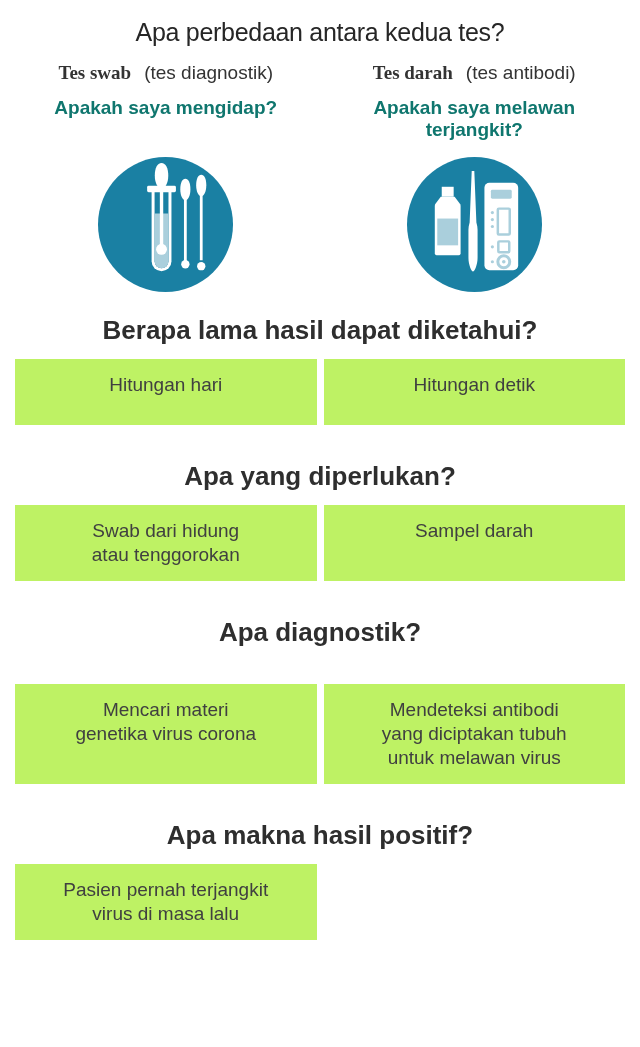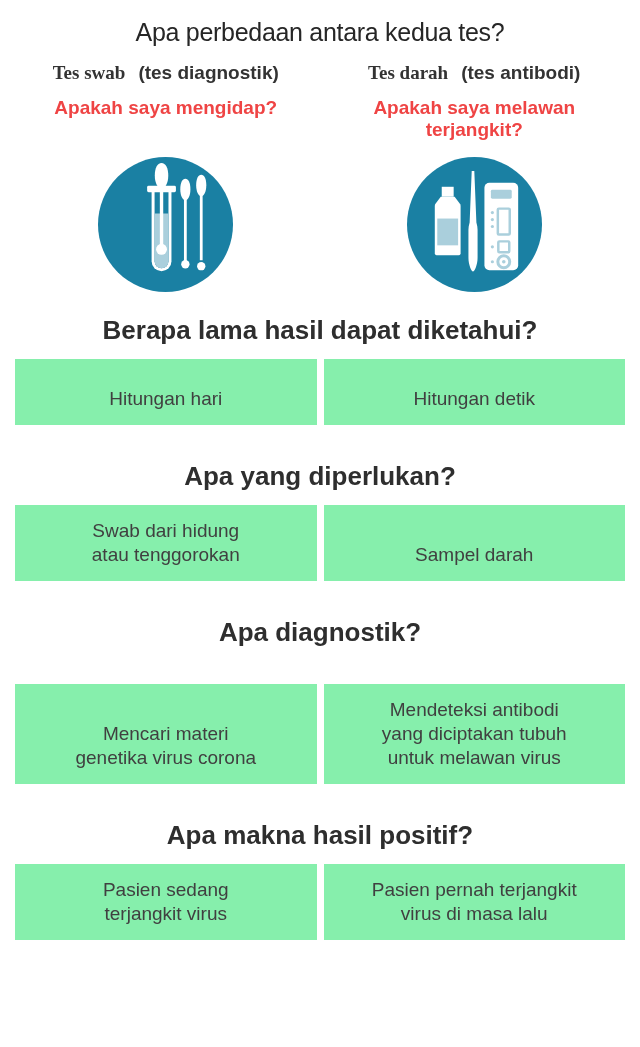--- a/index.html
+++ b/index.html
@@ -25,44 +25,44 @@
     gap: 7px;
     margin: 0 15px;
   }
   .col-name {
     text-align: center;
     font-size: 19px;
     color: #333333;
     margin-top: 15px;
   }
   .col-name b { font-weight: bold; font-family: Liberation Serif, serif; }
-  .col-name .note { font-weight: bold; margin-left: 13px; }
+  .col-name .note { font-weight: normal; margin-left: 13px; }
   .col-question {
     text-align: center;
     font-size: 19px;
     font-weight: bold;
-    color: #ef4444;
+    color: #0f766e;
     margin-top: 13px;
   }
   .icons-row { margin-top: 16px; }
   .icon-cell { display: flex; justify-content: center; align-items: center; }
   .section-heading {
     text-align: center;
     font-size: 26px;
     font-weight: bold;
     color: #2e2e2e;
   }
   .section-first { margin-top: 23px; }
   .section { margin-top: 36px; }
   .box-row { margin-top: 13px; }
   .box {
-    background: #86efac;
+    background: #bef264;
     min-height: 66px;
     display: flex;
-    align-items: flex-end;
+    align-items: flex-start;
     justify-content: center;
     text-align: center;
     padding: 14px 10px;
   }
   .box-text {
     font-size: 19px;
     line-height: 24px;
     color: #404040;
     white-space: pre-line;
   }
@@ -175,21 +175,17 @@
 yang diciptakan tubuh
 untuk melawan virus</span>
       </div>
   </div>
 </div>
 
 <div class="section">
   <h2 class="section-heading">Apa makna hasil positif?</h2>
   <div class="two-col box-row">
     <div class="box">
-        <span class="box-text">Pasien sedang
-terjangkit virus</span>
-      </div>
-    <div class="box">
         <span class="box-text">Pasien pernah terjangkit
 virus di masa lalu</span>
       </div>
   </div>
 </div>
 
 </body></html>

